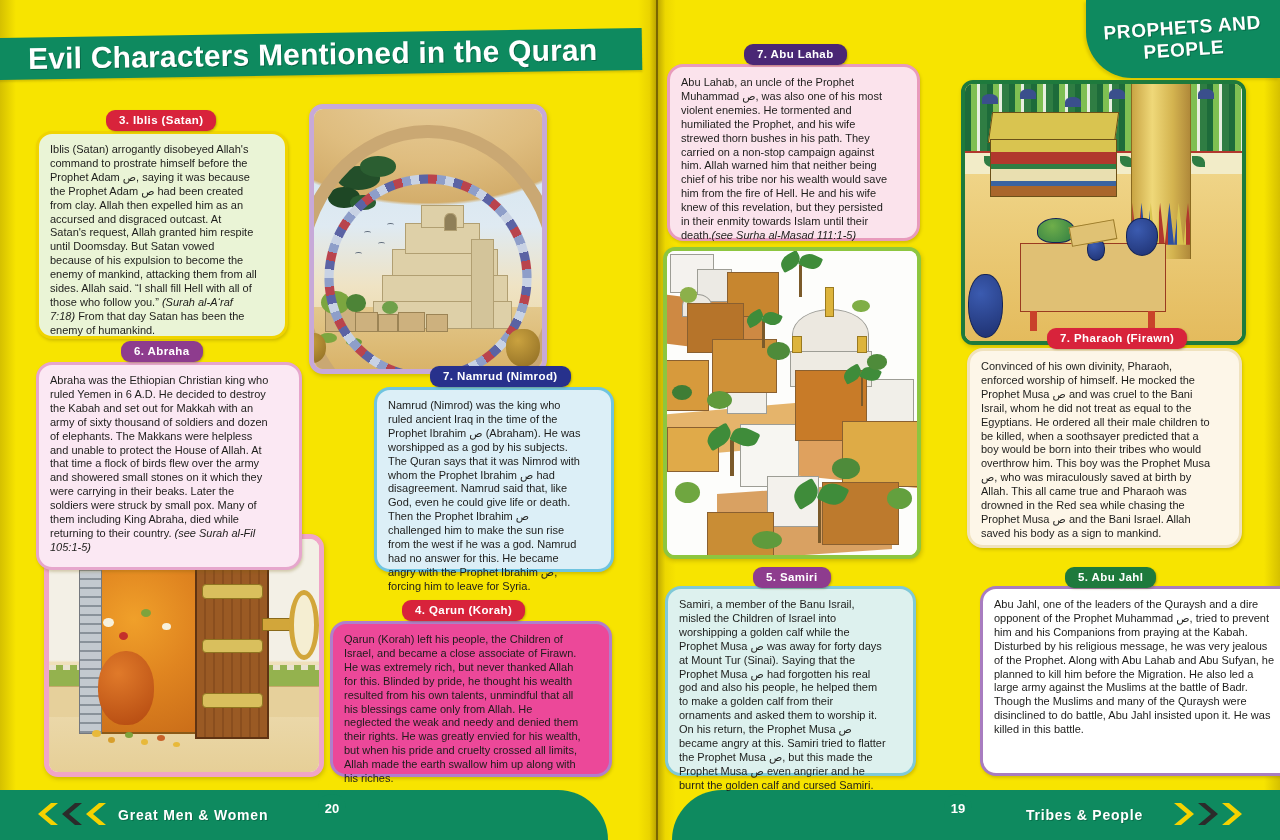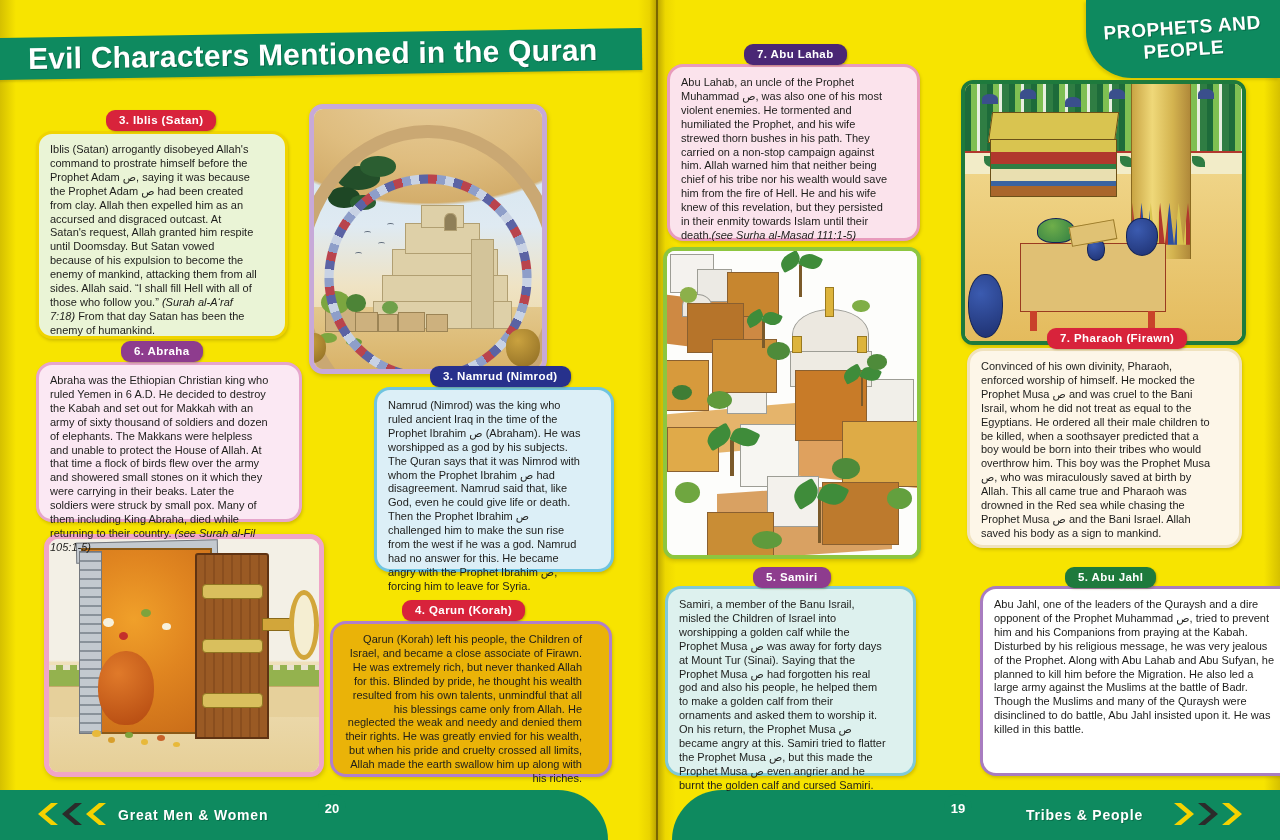--- a/index.html
+++ b/index.html
@@ -432,35 +432,35 @@
   <div class="tab" style="left:106px;top:110px;background:#D8233B;">
     <span>3. Iblis (Satan)</span>
   </div>
   <div class="box" style="left:36px;top:131px;width:252px;height:208px;background:#EAF4D6;border:3px solid #F0D400;">
     <p><span>Iblis (Satan) arrogantly disobeyed Allah's command to prostrate himself before the Prophet Adam ص, saying it was because the Prophet Adam ص had been created from clay. Allah then expelled him as an accursed and disgraced outcast. At Satan's request, Allah granted him respite until Doomsday. But Satan vowed because of his expulsion to become the enemy of mankind, attacking them from all sides. Allah said. “I shall fill Hell with all of those who follow you.” </span><i>(Surah al-A‘raf 7:18)</i><span> From that day Satan has been the enemy of humankind.</span></p>
   </div>
 
   <div class="tab" style="left:121px;top:341px;background:#8E3C8E;">
     <span>6.  Abraha</span>
   </div>
-  <div class="box" style="left:36px;top:362px;width:266px;height:160px;background:#FBE8F3;border:3px solid #E6A6CC;">
+  <div class="box" style="left:36px;top:362px;width:266px;height:208px;background:#FBE8F3;border:3px solid #E6A6CC;">
     <p><span>Abraha was the Ethiopian Christian king who ruled Yemen in 6 A.D. He decided to destroy the Kabah and set out for Makkah with an army of sixty thousand of soldiers and dozen of elephants. The Makkans were helpless and unable to protect the House of Allah. At that time a flock of birds flew over the army and showered small stones on it which they were carrying in their beaks. Later the soldiers were struck by small pox. Many of them including King Abraha, died while returning to their country. </span><i>(see Surah al-Fil 105:1-5)</i></p>
   </div>
 
   <div class="tab" style="left:430px;top:366px;background:#27318C;">
-    <span>3. Namrud (Nimrod)</span>
+    <span>7. Namrud (Nimrod)</span>
   </div>
   <div class="box" style="left:374px;top:387px;width:240px;height:185px;background:#DCEFF7;border:3px solid #6FC4E0;">
     <p>Namrud (Nimrod) was the king who ruled ancient Iraq in the time of the Prophet Ibrahim ص (Abraham). He was worshipped as a god by his subjects. The Quran says that it was Nimrod with whom the Prophet Ibrahim ص had disagreement. Namrud said that, like God, even he could give life or death. Then the Prophet Ibrahim ص challenged him to make the sun rise from the west if he was a god. Namrud had no answer for this. He became angry with the Prophet Ibrahim ص, forcing him to leave for Syria.</p>
   </div>
 
   <div class="tab" style="left:402px;top:600px;background:#D8233B;">
     <span>4. Qarun (Korah)</span>
   </div>
-  <div class="box" style="left:330px;top:621px;width:282px;height:156px;background:#eab308;border:3px solid #B07FCB;text-align:right;">
+  <div class="box" style="left:330px;top:621px;width:282px;height:156px;background:#ec4899;border:3px solid #B07FCB;">
     <p>Qarun (Korah) left his people, the Children of Israel, and became a close associate of Firawn. He was extremely rich, but never thanked Allah for this. Blinded by pride, he thought his wealth resulted from his own talents, unmindful that all his blessings came only from Allah. He neglected the weak and needy and denied them their rights. He was greatly envied for his wealth, but when his pride and cruelty crossed all limits, Allah made the earth swallow him up along with his riches.</p>
   </div>
 
   <div class="tab" style="left:744px;top:44px;background:#4A2775;">
     <span>7. Abu Lahab</span>
   </div>
   <div class="box" style="left:667px;top:64px;width:253px;height:177px;background:#FBE3EC;border:3px solid #E89BBC;">
     <p><span>Abu Lahab, an uncle of the Prophet Muhammad ص, was also one of his most violent enemies. He tormented and humiliated the Prophet, and his wife strewed thorn bushes in his path. They carried on a non-stop campaign against him. Allah warned him that neither being chief of his tribe nor his wealth would save him from the fire of Hell. He and his wife knew of this revelation, but they persisted in their enmity towards Islam until their death.</span><i>(see Surha al-Masad 111:1-5)</i></p>
   </div>
 

